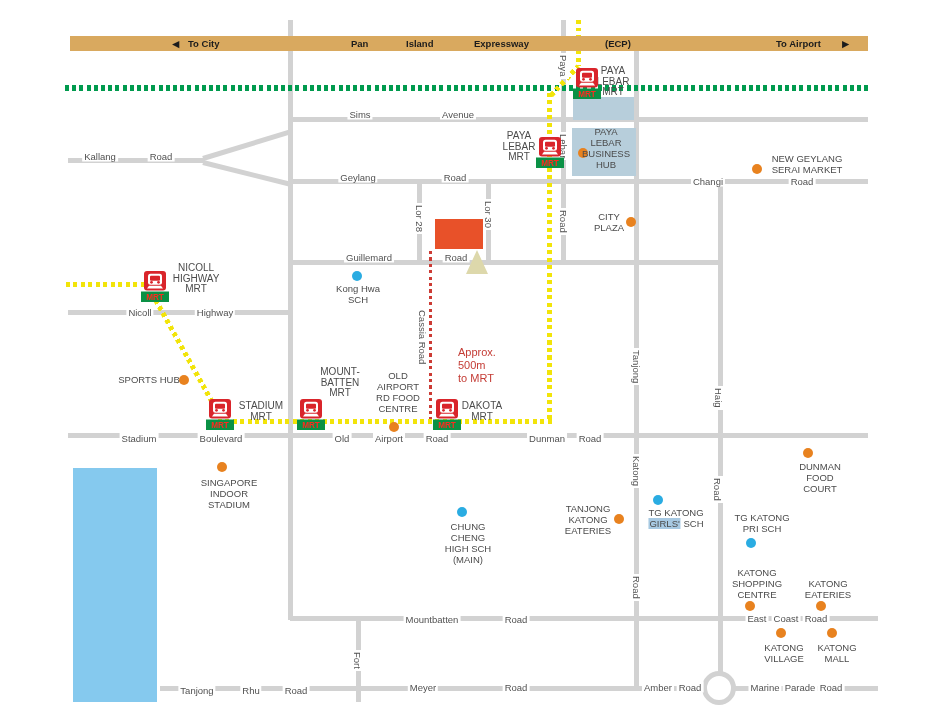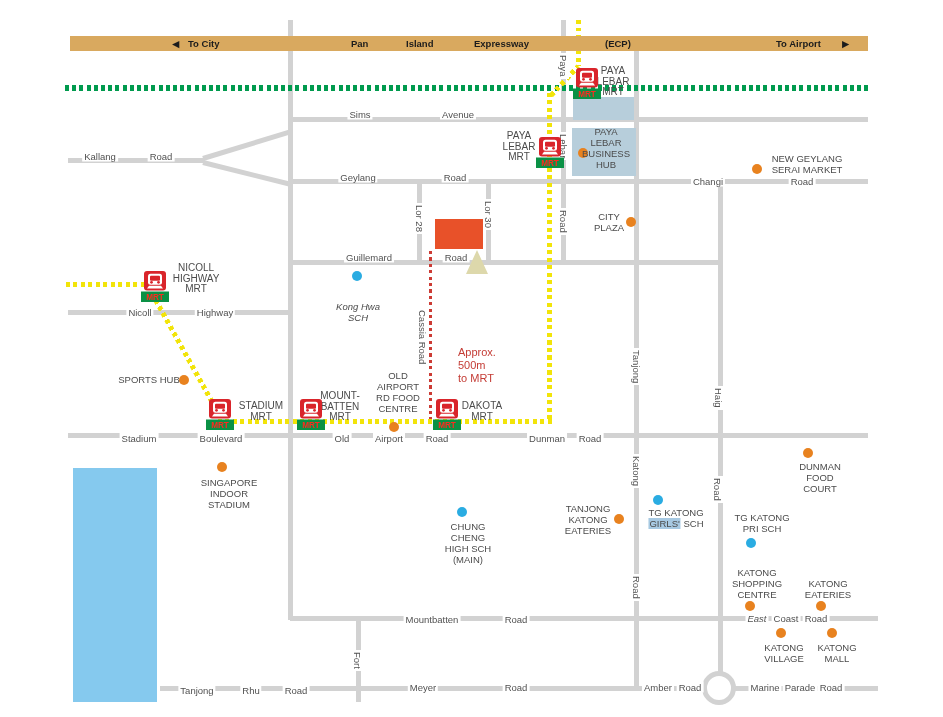--- a/index.html
+++ b/index.html
@@ -112,21 +112,21 @@
     <div class="rlabel" style="left: 215px; top: 312px;">Highway</div>
     <div class="rlabel" style="left: 139px; top: 438px;">Stadium</div>
     <div class="rlabel" style="left: 221px; top: 438px;">Boulevard</div>
     <div class="rlabel" style="left: 342px; top: 438px;">Old</div>
     <div class="rlabel" style="left: 389px; top: 438px;">Airport</div>
     <div class="rlabel" style="left: 437px; top: 438px;">Road</div>
     <div class="rlabel" style="left: 547px; top: 438px;">Dunman</div>
     <div class="rlabel" style="left: 590px; top: 438px;">Road</div>
     <div class="rlabel" style="left: 432px; top: 619px;">Mountbatten</div>
     <div class="rlabel" style="left: 516px; top: 619px;">Road</div>
-    <div class="rlabel" style="left: 757px; top: 618px; font-style: italic;">East</div>
+    <div class="rlabel" style="left: 757px; top: 618px;">East</div>
     <div class="rlabel" style="left: 786px; top: 618px;">Coast</div>
     <div class="rlabel" style="left: 816px; top: 618px;">Road</div>
     <div class="rlabel" style="left: 423px; top: 687px;">Meyer</div>
     <div class="rlabel" style="left: 516px; top: 687px;">Road</div>
     <div class="rlabel" style="left: 197px; top: 690px;">Tanjong</div>
     <div class="rlabel" style="left: 251px; top: 690px;">Rhu</div>
     <div class="rlabel" style="left: 296px; top: 690px;">Road</div>
     <div class="rlabel" style="left: 658px; top: 687px;">Amber</div>
     <div class="rlabel" style="left: 690px; top: 687px;">Road</div>
     <div class="rlabel" style="left: 765px; top: 687px;">Marine</div>
@@ -206,21 +206,21 @@
     <div class="station-icon" style="left: 297px; top: 399px;"><svg width="28" height="31" viewBox="0 0 28 31" xmlns="http://www.w3.org/2000/svg">
         <rect x="3" y="0" width="22" height="19.5" rx="3" fill="#d9252b"></rect>
         <rect x="7" y="2.8" width="14" height="11" rx="2.5" fill="#fff"></rect>
         <rect x="9" y="4.8" width="10" height="5" rx="1" fill="#d9252b"></rect>
         <circle cx="10.5" cy="11.3" r="1.4" fill="#d9252b"></circle>
         <circle cx="17.5" cy="11.3" r="1.4" fill="#d9252b"></circle>
         <path d="M8 14.8 h12 l2 2.6 h-16 z" fill="#fff"></path>
         <rect x="0" y="20.5" width="28" height="10.5" fill="#0a9145"></rect>
         <text x="14" y="29" text-anchor="middle" font-family="Liberation Sans, sans-serif" font-size="8.2" font-weight="bold" fill="#ff2a1f">MRT</text>
       </svg></div>
-    <div class="station-label" style="left: 340px; top: 391px;">
+    <div class="station-label" style="left: 340px; top: 367px;">
       <div>MOUNT-</div>
       <div>BATTEN</div>
       <div>MRT</div>
     </div>
     <div class="station-icon" style="left: 433px; top: 399px;"><svg width="28" height="31" viewBox="0 0 28 31" xmlns="http://www.w3.org/2000/svg">
         <rect x="3" y="0" width="22" height="19.5" rx="3" fill="#d9252b"></rect>
         <rect x="7" y="2.8" width="14" height="11" rx="2.5" fill="#fff"></rect>
         <rect x="9" y="4.8" width="10" height="5" rx="1" fill="#d9252b"></rect>
         <circle cx="10.5" cy="11.3" r="1.4" fill="#d9252b"></circle>
         <circle cx="17.5" cy="11.3" r="1.4" fill="#d9252b"></circle>
@@ -293,21 +293,21 @@
     <div class="poi-label" style="left: 784px; top: 642px;">
       <div>KATONG</div>
       <div>VILLAGE</div>
     </div>
     <div class="dot amenity" style="left: 827px; top: 628px;"></div>
     <div class="poi-label" style="left: 837px; top: 642px;">
       <div>KATONG</div>
       <div>MALL</div>
     </div>
     <div class="dot school" style="left: 352px; top: 271px;"></div>
-    <div class="poi-label" style="left: 358px; top: 301px; font-style: italic;">
+    <div class="poi-label" style="left: 358px; top: 283px;">
       <div>Kong Hwa</div>
       <div>SCH</div>
     </div>
     <div class="dot school" style="left: 457px; top: 507px;"></div>
     <div class="poi-label" style="left: 468px; top: 521px;">
       <div>CHUNG</div>
       <div>CHENG</div>
       <div>HIGH SCH</div>
       <div>(MAIN)</div>
     </div>

